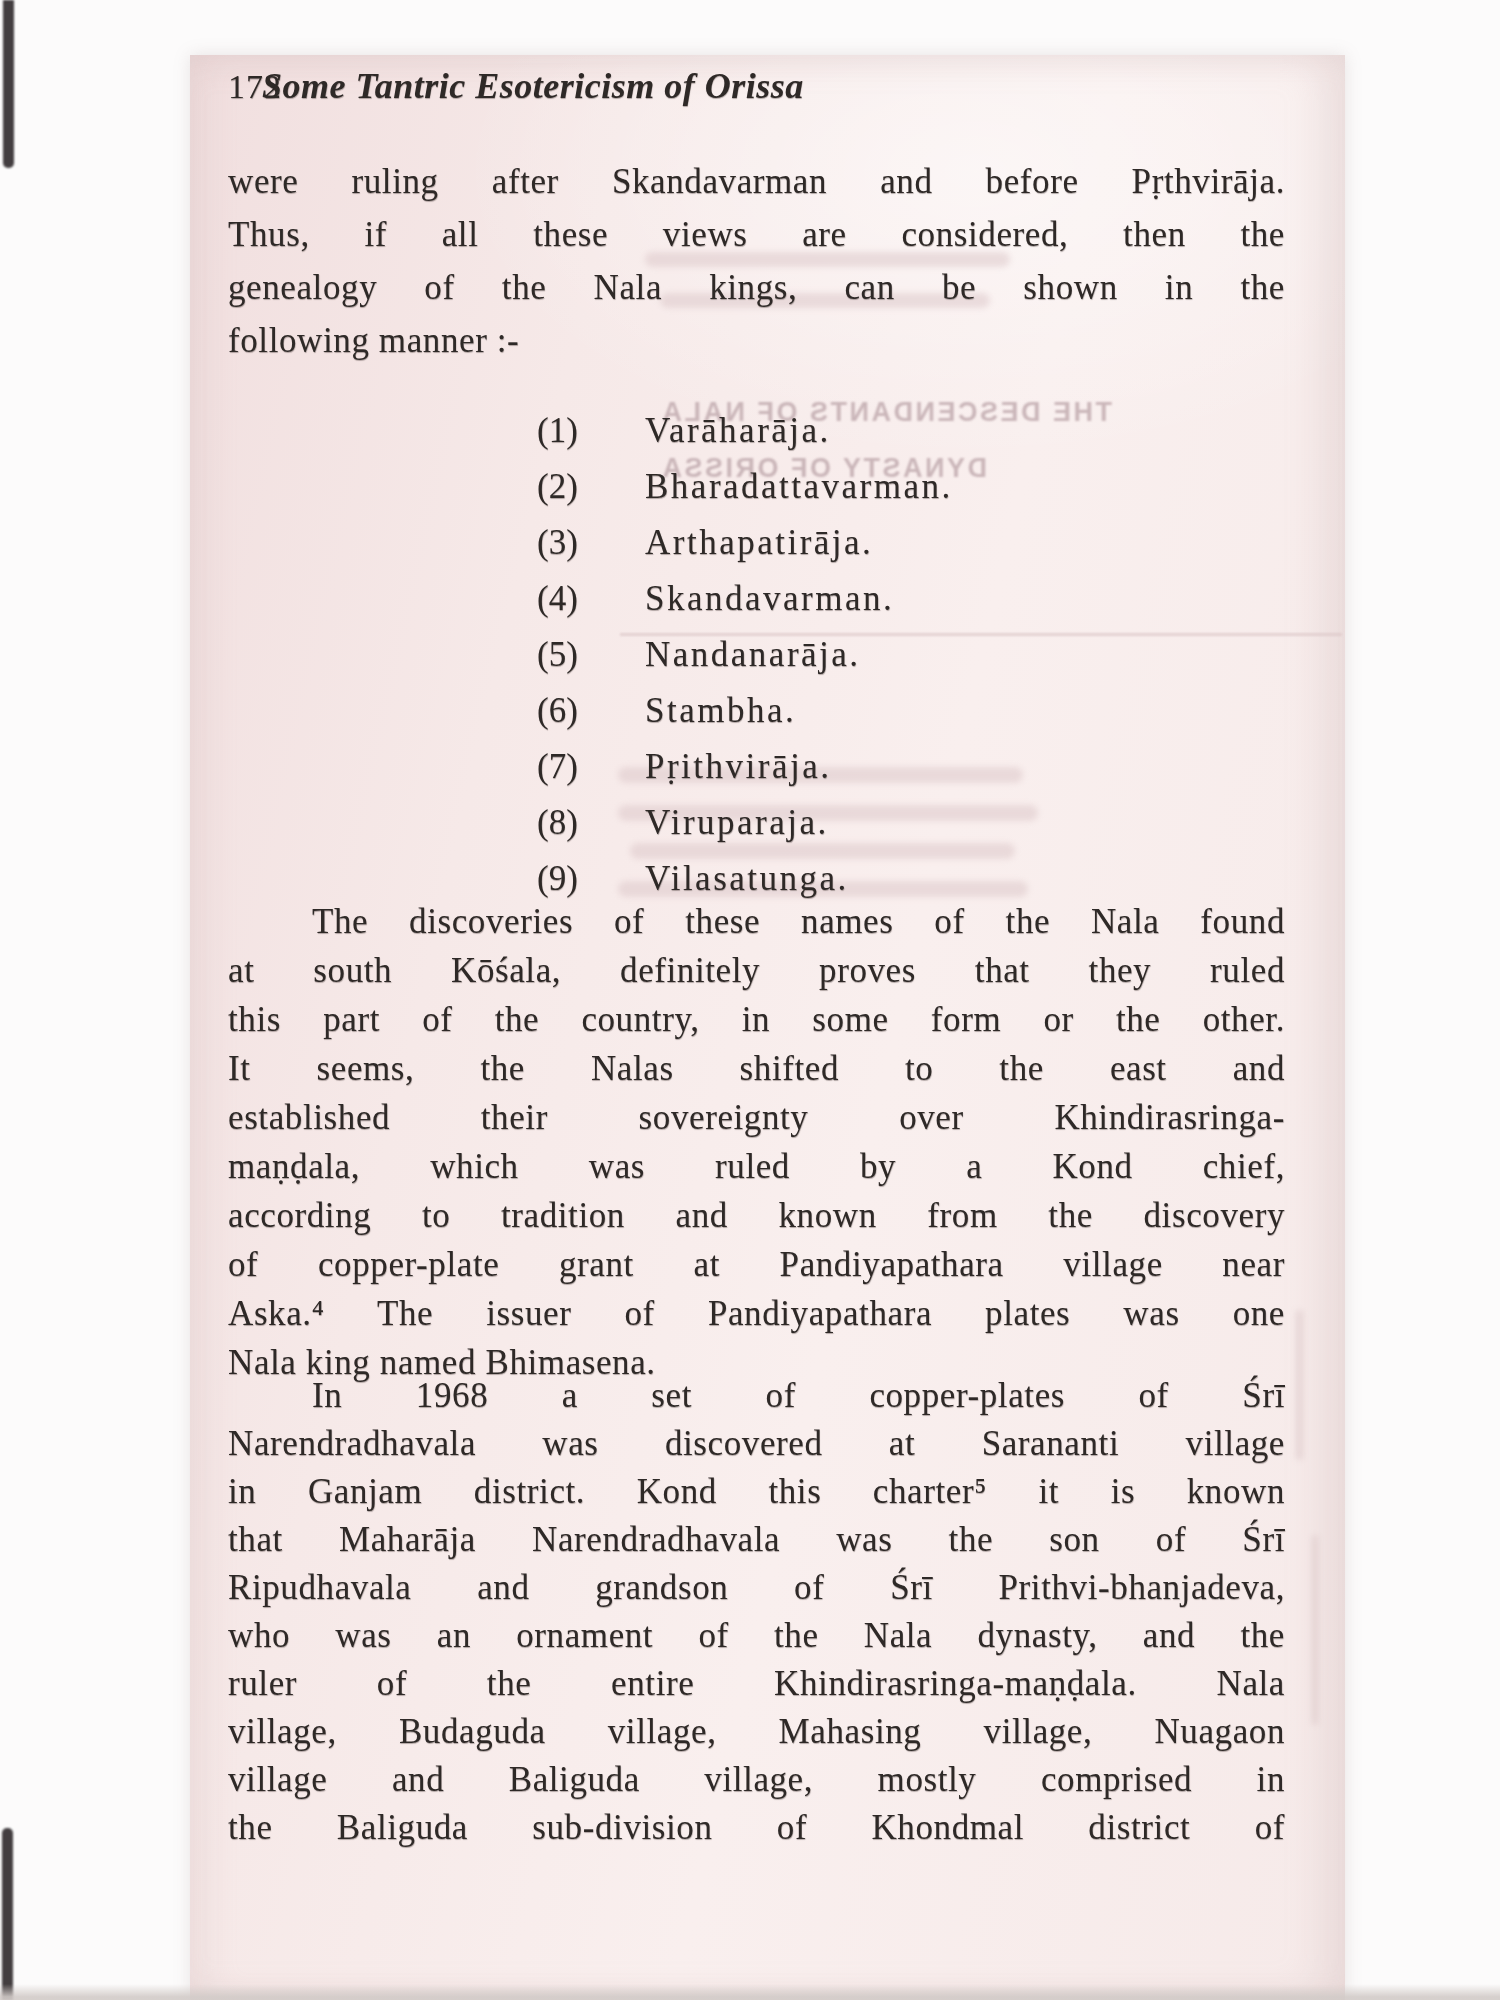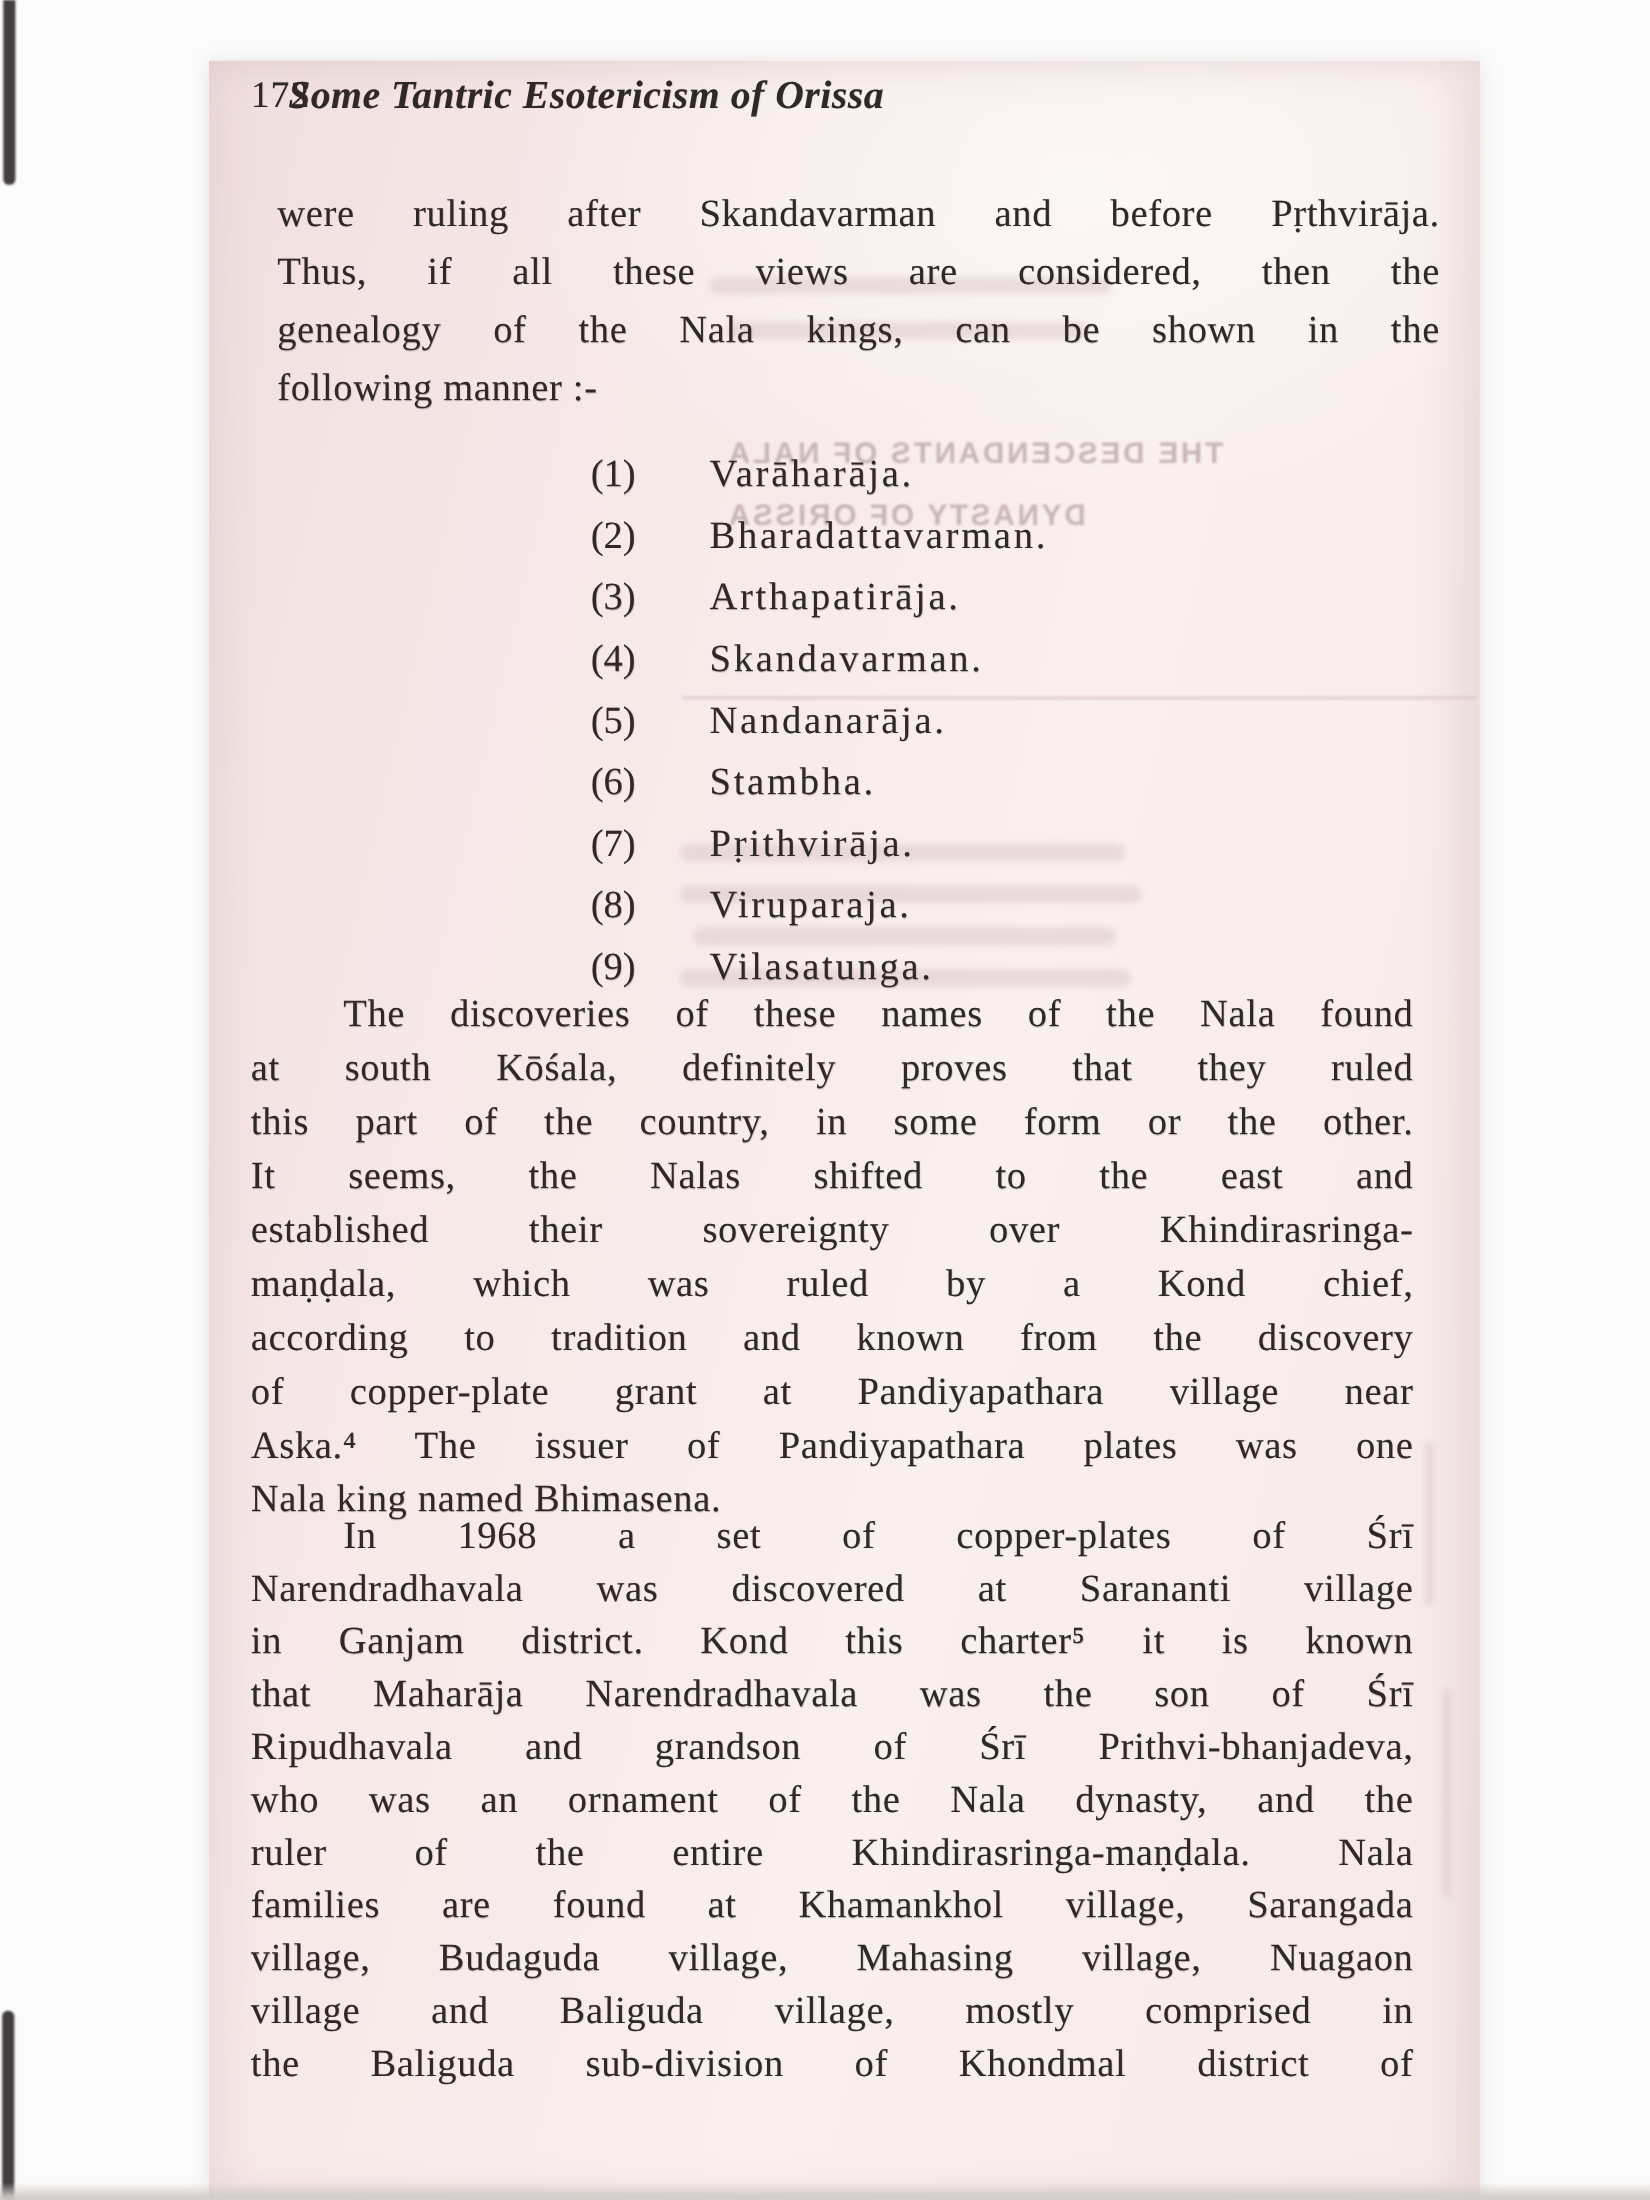--- a/index.html
+++ b/index.html
@@ -32,21 +32,21 @@
     display: block; padding-left: 34px;
     font-style: italic; font-weight: 700; font-size: 36px; letter-spacing: 0.5px;
   }
 
   
   .para { position: absolute; left: 38px; width: 1057px; }
   .tline {
     position: relative; text-align: justify; text-align-last: justify;
     font-size: 35px; letter-spacing: 0.6px;
   }
-  .p1 { top: 112px; margin-left: 24px; } .p1 .tline { height: 53px; line-height: 53px; }
+  .p1 { top: 100px; } .p1 .tline { height: 53px; line-height: 53px; }
   .p2 { top: 842px; } .p2 .tline { height: 49px; line-height: 49px; }
   .p3 { top: 1317px; } .p3 .tline { height: 48px; line-height: 48px; }
   .endline { text-align-last: left; }
   .indent { text-indent: 84px; }
 
   
   .king-list { position: absolute; top: 348px; left: 38px; width: 1057px; font-size: 35px; }
   .krow { position: relative; height: 56px; line-height: 56px; }
   .knum { position: absolute; left: 309px; }
   .kname { position: absolute; left: 417px; letter-spacing: 2.5px; }
@@ -179,21 +179,20 @@
     </div>
 
     <div class="para p3">
       <div class="tline indent">In 1968 a set of copper-plates of Śrī</div>
       <div class="tline">Narendradhavala was discovered at Sarananti village</div>
       <div class="tline">in Ganjam district. Kond this charter⁵ it is known</div>
       <div class="tline">that Maharāja Narendradhavala was the son of Śrī</div>
       <div class="tline">Ripudhavala and grandson of Śrī Prithvi-bhanjadeva,</div>
       <div class="tline">who was an ornament of the Nala dynasty, and the</div>
       <div class="tline">ruler of the entire Khindirasringa-maṇḍala. Nala</div>
-      <div class="tline">families are found at Khamankhol village, Sarangada</div>
       <div class="tline">village, Budaguda village, Mahasing village, Nuagaon</div>
       <div class="tline">village and Baliguda village, mostly comprised in</div>
       <div class="tline">the Baliguda sub-division of Khondmal district of</div>
     </div>
 
   </div>
 
   <div class="bottom-strip"></div>
 </div>
 

